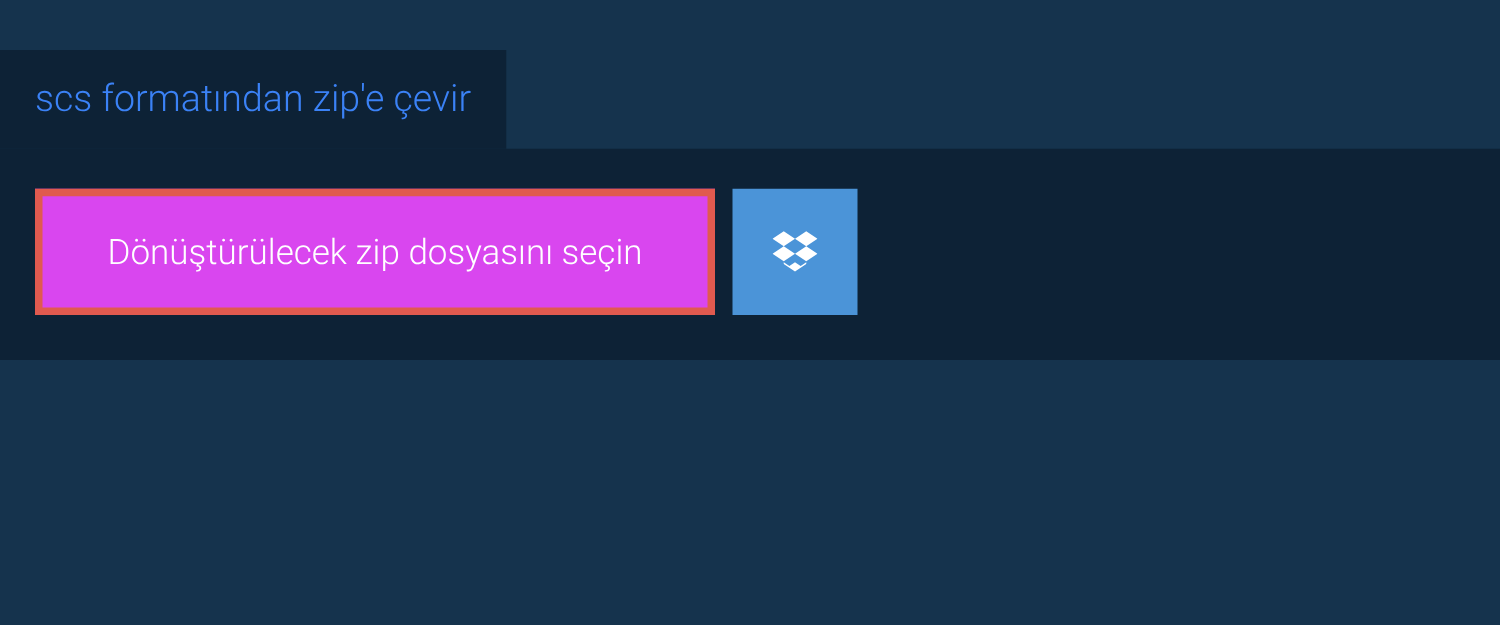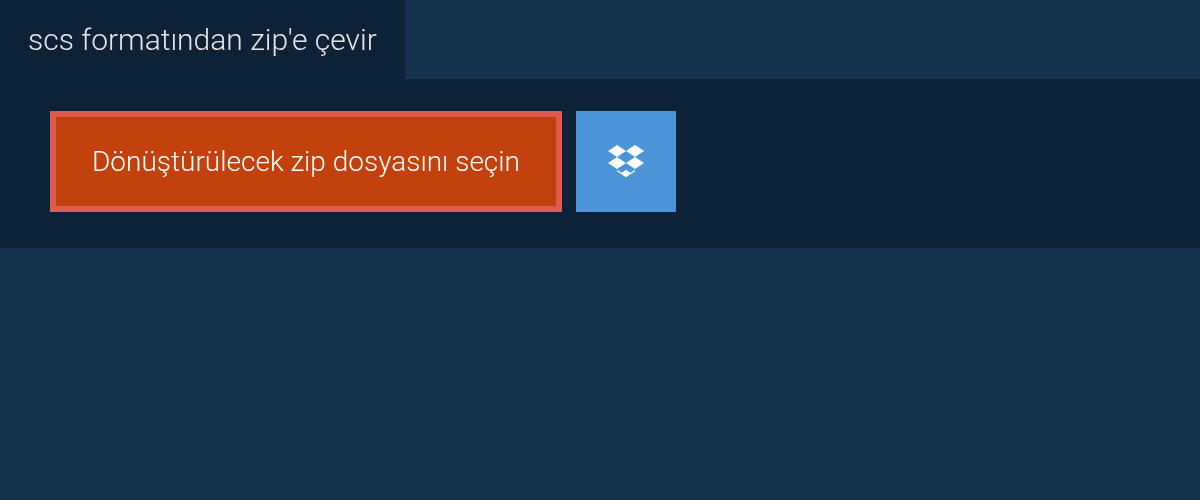--- a/index.html
+++ b/index.html
@@ -11,47 +11,47 @@
       width: 1200px;
       height: 500px;
       background: #15334d;
       font-family: -apple-system, BlinkMacSystemFont, "Segoe UI", Roboto, Helvetica, Arial, sans-serif;
       overflow: hidden;
     }
     .header-tab {
       background: #0d2236;
       padding: 22px 28px;
       display: inline-block;
-      color: #e5e5e5;
+      color: #3b82f6;
       font-size: 30px;
       font-weight: 300;
+      margin-top: 40px;
     }
     .panel {
       background: #0d2236;
       margin-top: 0;
       padding: 32px 28px 36px 28px;
     }
     .button-row {
       display: flex;
       gap: 14px;
       align-items: stretch;
     }
     .select-file-button {
-      background: #c2410c;
+      background: #d946ef;
       border: 6px solid #e05a4f;
       color: #ffffff;
       font-size: 28px;
       font-weight: 300;
-      padding: 28px 36px;
+      padding: 28px 52px;
       text-align: center;
       cursor: pointer;
       display: flex;
       align-items: center;
       justify-content: center;
-      margin-left: 22px;
     }
     .dropbox-button {
       background: #4b94d8;
       width: 100px;
       display: flex;
       align-items: center;
       justify-content: center;
       cursor: pointer;
     }
     .dropbox-button svg {

